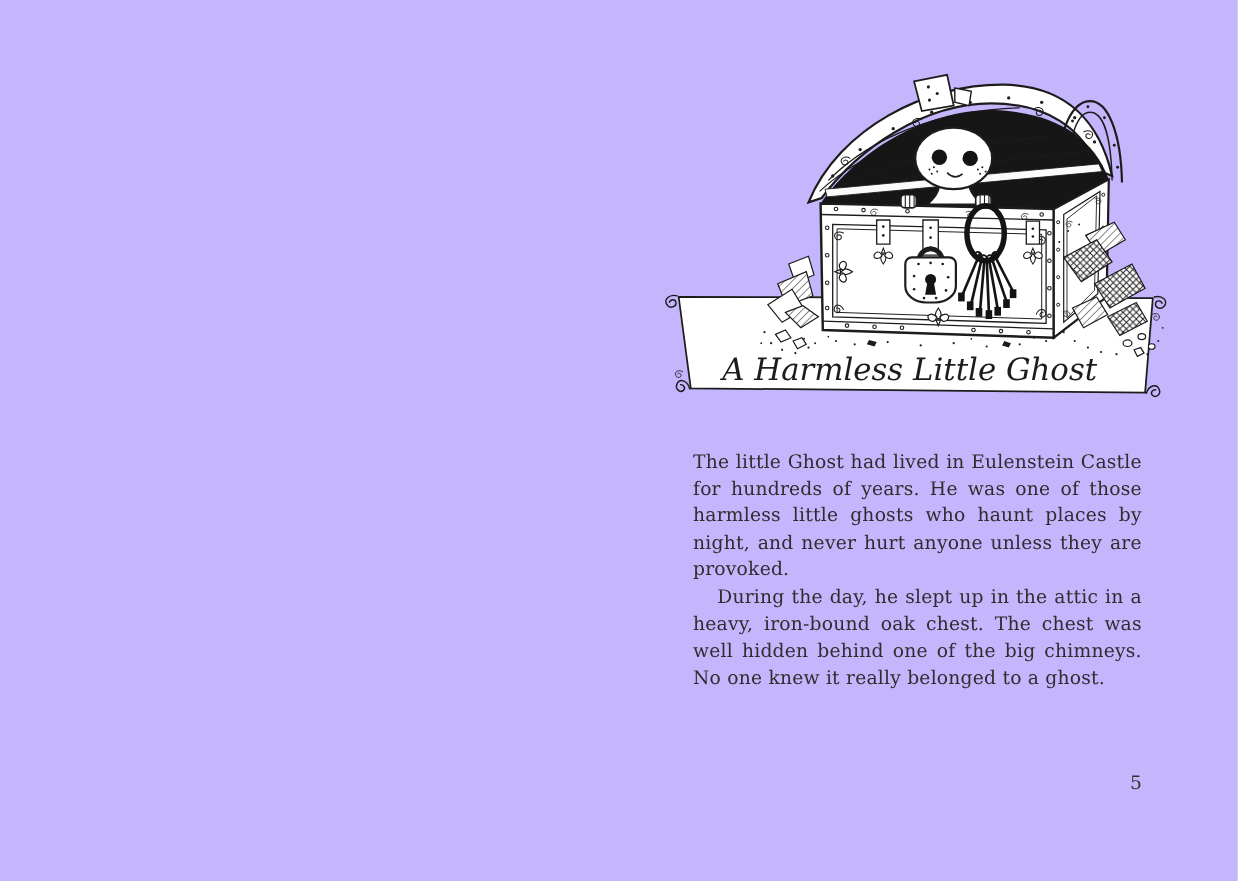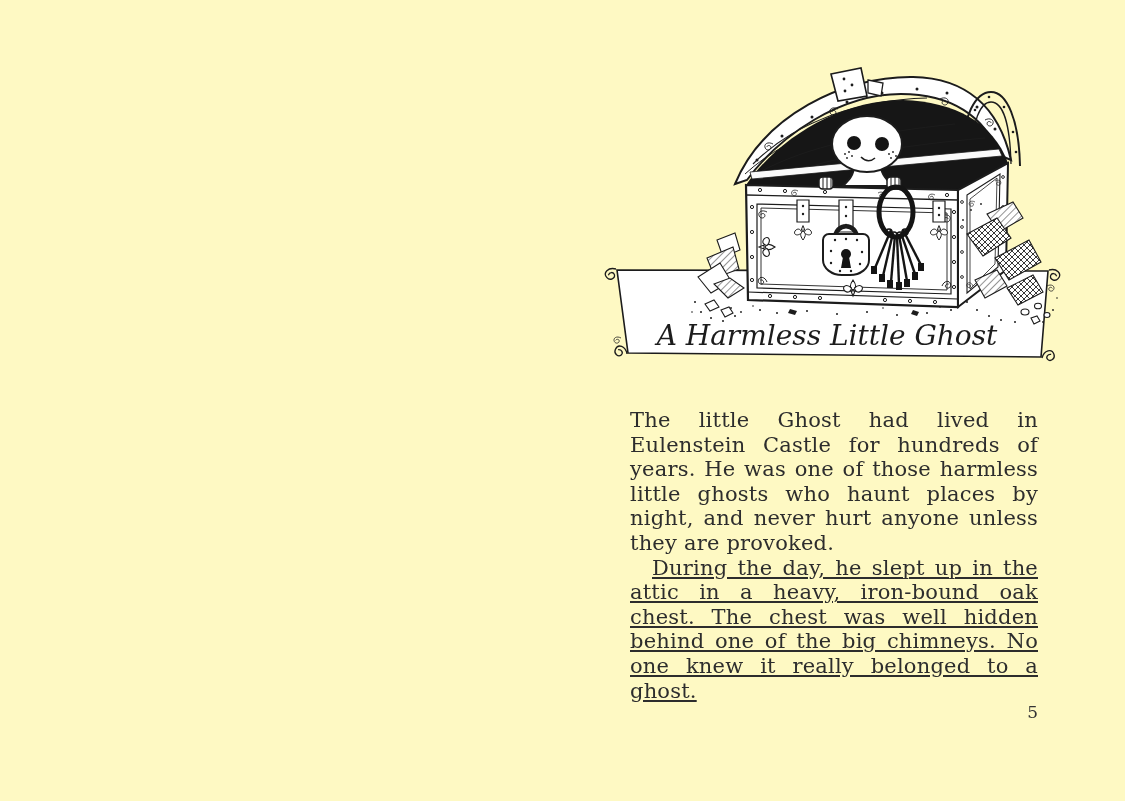--- a/index.html
+++ b/index.html
@@ -3,35 +3,35 @@
 <meta charset="utf-8">
 <style>
   html, body { margin: 0; padding: 0; }
   body {
     width: 1125px; height: 801px;
     background: #ffffff;
     font-family: "DejaVu Serif", serif;
     position: relative;
     overflow: hidden;
   }
-  .book-page { position: absolute; inset: 0; background: #fef9c3; }
+  .book-page { position: absolute; inset: 0; background: #c4b5fd; }
   .illustration {
     position: absolute; left: 595px; top: 62px;
     width: 475px; height: 312px;
   }
   .illustration svg { display: block; width: 475px; height: 312px; }
   .text-block {
     position: absolute; left: 630px; top: 408px; width: 408px;
     color: #2d2d2d;
-    font-size: 21px; line-height: 24.6px;
+    font-size: 17px; line-height: 24.6px;
     text-align: justify;
     letter-spacing: 0.2px;
   }
   .text-block p { margin: 0; padding: 0; }
-  .text-block p.indent { text-indent: 22px; text-decoration: underline; }
+  .text-block p.indent { text-indent: 22px; }
   .page-number {
     position: absolute; left: 630px; top: 702px; width: 408px;
     text-align: right;
     font-size: 17px; color: #333333;
   }
   .ink-line { fill: none; stroke: #1c1c1c; }
 </style>
 </head>
 <body>
 

